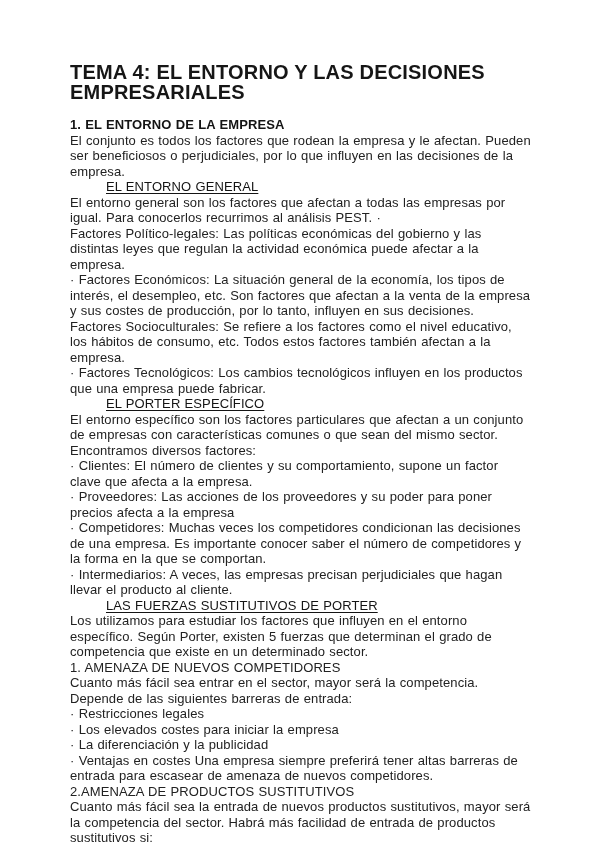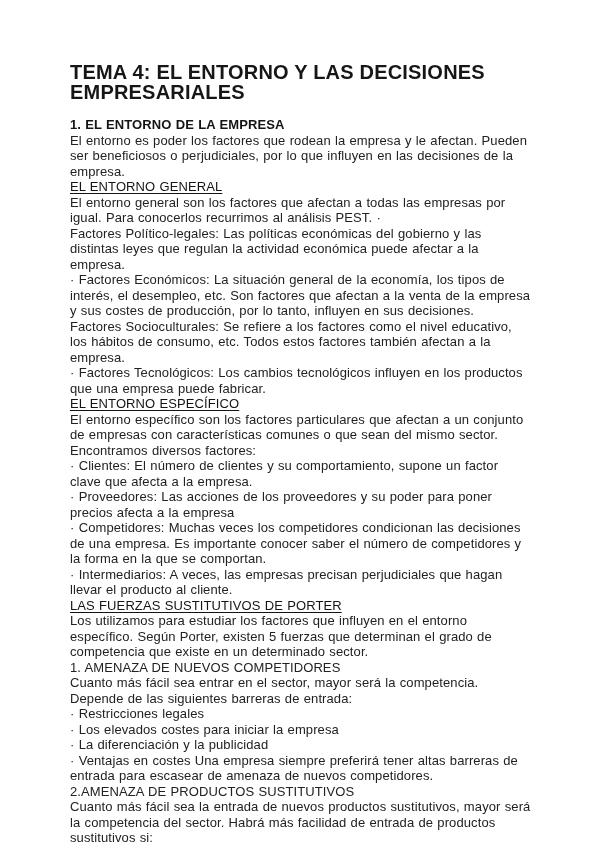--- a/index.html
+++ b/index.html
@@ -35,37 +35,38 @@
     color: #222222;
   }
   #doc-body p.heading-bold {
     font-weight: 700;
     color: #141414;
   }
   #doc-body p.heading-underline {
     text-decoration: underline;
     text-underline-offset: 2px;
     color: #141414;
+    margin-left: 36px;
   }
 </style>
 </head>
 <body>
 
 <div class="page">
   <h1 class="doc-title">TEMA 4: EL ENTORNO Y LAS DECISIONES EMPRESARIALES</h1>
   <div id="doc-body">
       <p class="heading-bold">1. EL ENTORNO DE LA EMPRESA</p>
-      <p class="para">El entorno es poder los factores que rodean la empresa y le afectan. Pueden ser beneficiosos o perjudiciales, por lo que influyen en las decisiones de la empresa.</p>
+      <p class="para">El conjunto es todos los factores que rodean la empresa y le afectan. Pueden ser beneficiosos o perjudiciales, por lo que influyen en las decisiones de la empresa.</p>
       <p class="heading-underline">EL ENTORNO GENERAL</p>
       <p class="para">El entorno general son los factores que afectan a todas las empresas por igual. Para conocerlos recurrimos al análisis PEST. ·</p>
       <p class="para">Factores Político-legales: Las políticas económicas del gobierno y las distintas leyes que regulan la actividad económica puede afectar a la empresa.</p>
       <p class="para">· Factores Económicos: La situación general de la economía, los tipos de interés, el desempleo, etc. Son factores que afectan a la venta de la empresa y sus costes de producción, por lo tanto, influyen en sus decisiones.</p>
       <p class="para">Factores Socioculturales: Se refiere a los factores como el nivel educativo, los hábitos de consumo, etc. Todos estos factores también afectan a la empresa.</p>
       <p class="para">· Factores Tecnológicos: Los cambios tecnológicos influyen en los productos que una empresa puede fabricar.</p>
-      <p class="heading-underline">EL ENTORNO ESPECÍFICO</p>
+      <p class="heading-underline">EL PORTER ESPECÍFICO</p>
       <p class="para">El entorno específico son los factores particulares que afectan a un conjunto de empresas con características comunes o que sean del mismo sector. Encontramos diversos factores:</p>
       <p class="para">· Clientes: El número de clientes y su comportamiento, supone un factor clave que afecta a la empresa.</p>
       <p class="para">· Proveedores: Las acciones de los proveedores y su poder para poner precios afecta a la empresa</p>
       <p class="para">· Competidores: Muchas veces los competidores condicionan las decisiones de una empresa. Es importante conocer saber el número de competidores y la forma en la que se comportan.</p>
       <p class="para">· Intermediarios: A veces, las empresas precisan perjudiciales que hagan llevar el producto al cliente.</p>
       <p class="heading-underline">LAS FUERZAS SUSTITUTIVOS DE PORTER</p>
       <p class="para">Los utilizamos para estudiar los factores que influyen en el entorno específico. Según Porter, existen 5 fuerzas que determinan el grado de competencia que existe en un determinado sector.</p>
       <p class="para">1. AMENAZA DE NUEVOS COMPETIDORES</p>
       <p class="para">Cuanto más fácil sea entrar en el sector, mayor será la competencia. Depende de las siguientes barreras de entrada:</p>
       <p class="para">· Restricciones legales</p>

